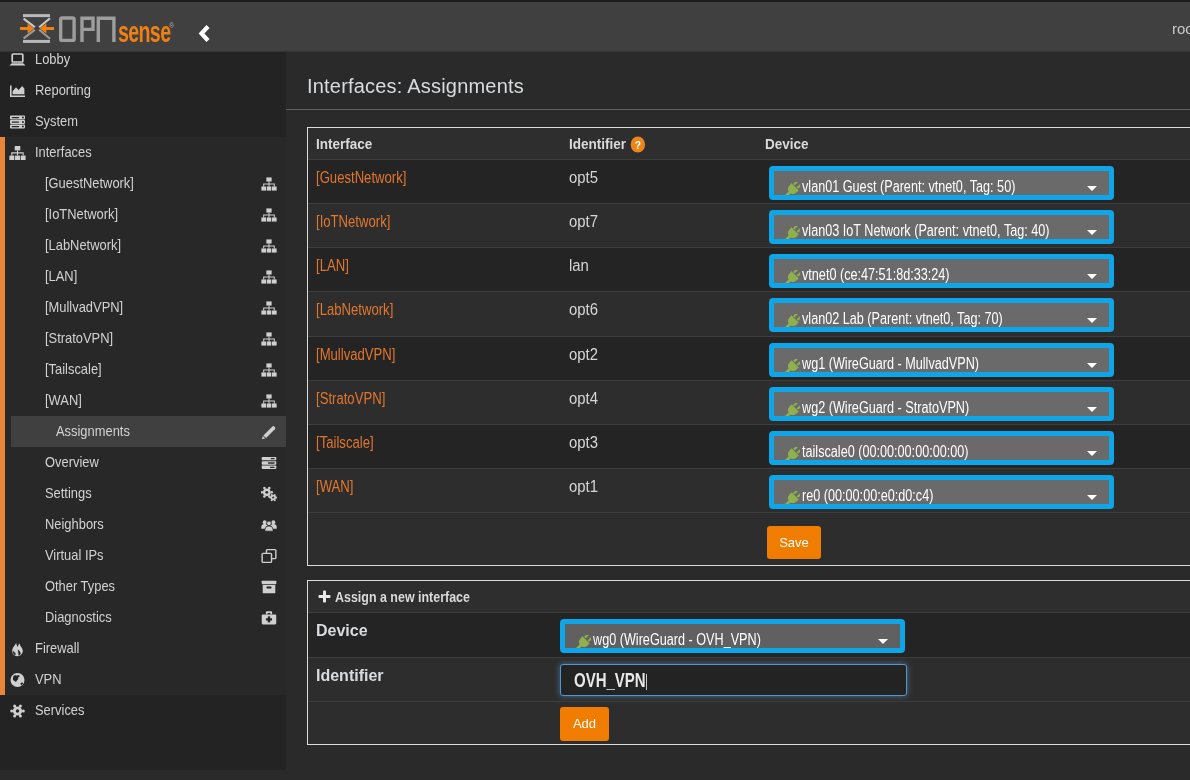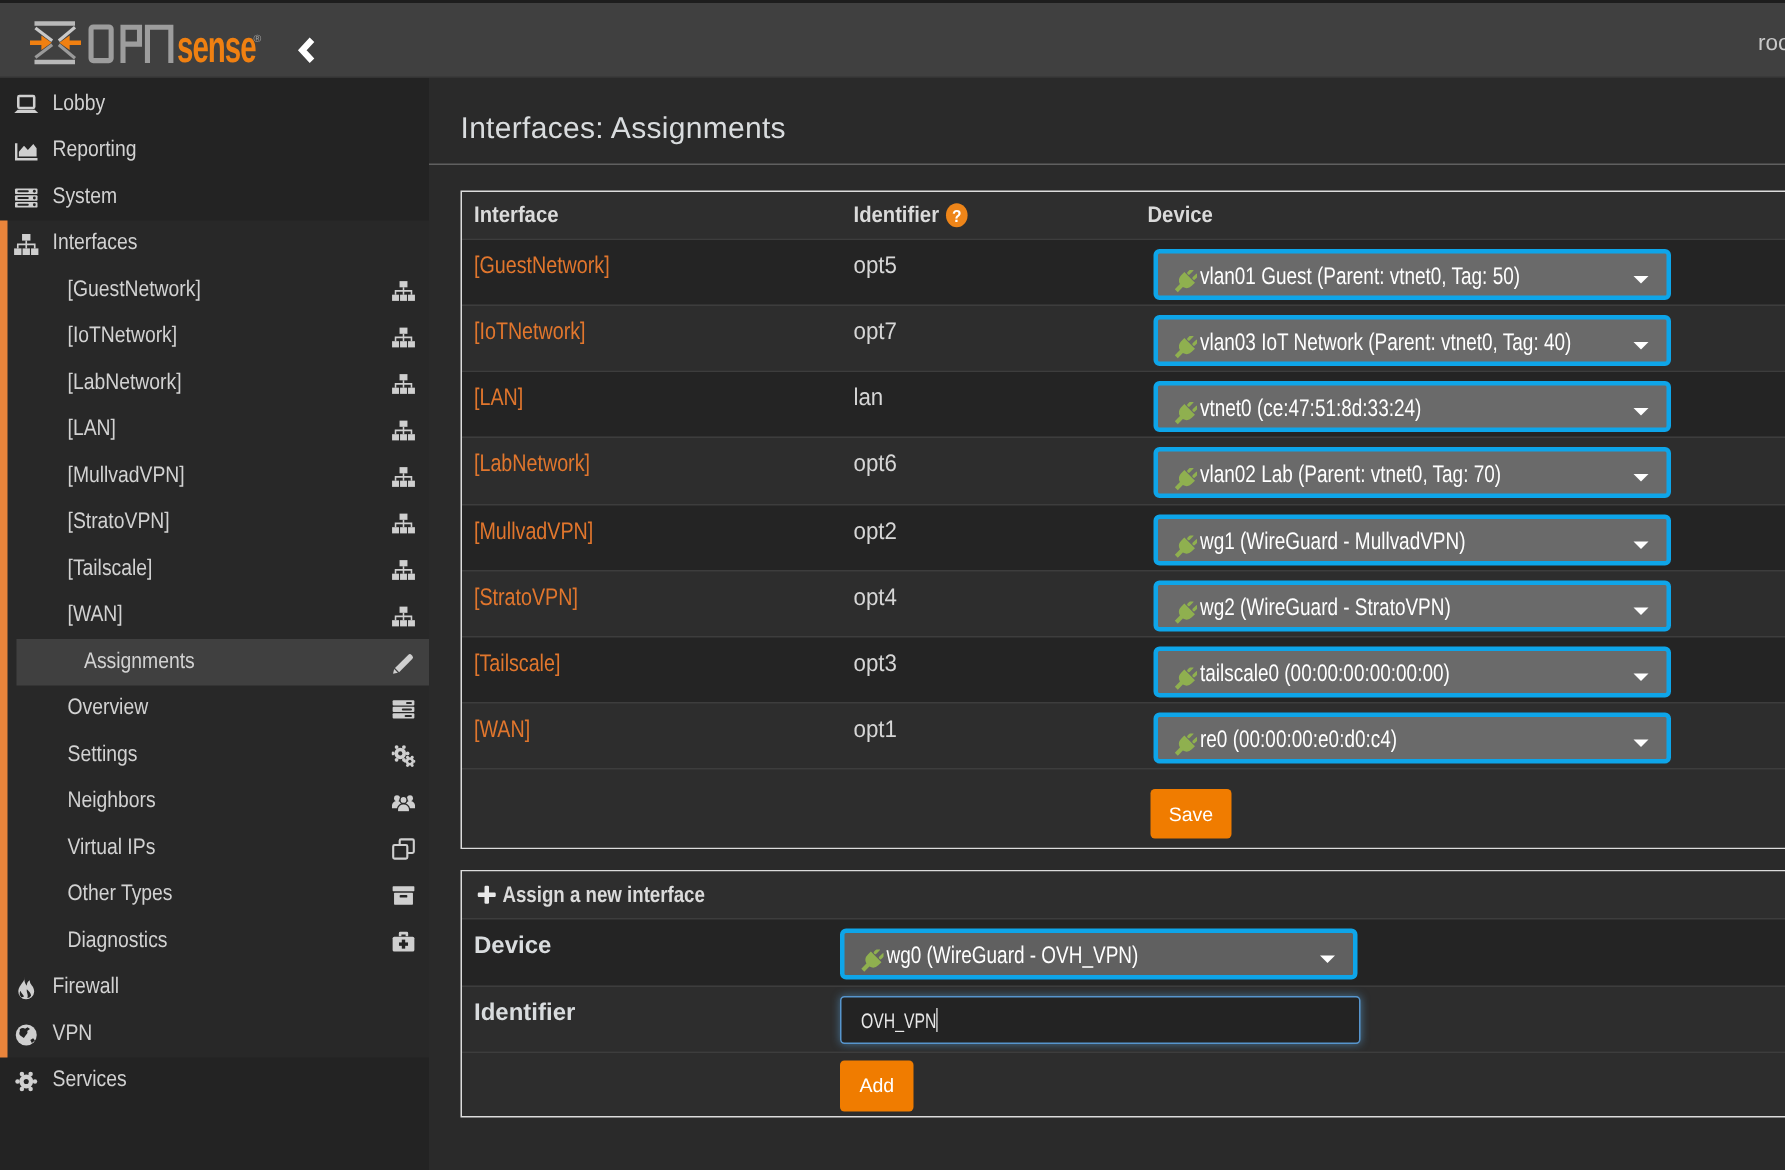--- a/index.html
+++ b/index.html
@@ -1,21 +1,21 @@
 <!DOCTYPE html>
 <html><head>
 <meta charset="utf-8">
 <style>
 * { margin:0; padding:0; box-sizing:border-box; }
 html,body { width:1190px; height:780px; overflow:hidden; background:#2a2a2a;
   font-family:"Liberation Sans",sans-serif; }
 #nav { position:absolute; top:0; left:0; width:1190px; height:52px; background:#404040; border-top:2px solid #1d1d1d; border-bottom:1px solid #343434; z-index:5;padding-left:16px; }
 #who { position:absolute; left:1172px; top:18px; font-size:15px; color:#c9c9c9; white-space:nowrap; }
 #chev { position:absolute; left:196px; top:21px; }
-#sidebar { position:absolute; top:52px; left:0; width:286px; height:728px; background:#232323; z-index:4; }
+#sidebar { position:absolute; top:42px; left:0; width:286px; height:728px; background:#232323; z-index:4; }
 #main { position:absolute; top:52px; left:286px; width:904px; height:728px; background:#2a2a2a; }
 
 
 .mi { height:31px; position:relative; color:#d2d2d2; font-size:15px; }
 .mi .ico { position:absolute; left:9px; top:8px; width:17px; height:16px; }
 .mi .txt { position:absolute; left:35px; top:6px; transform:scaleX(0.86); transform-origin:0 50%; white-space:nowrap; }
 .mi.sub .txt { left:45px; }
 .mi .rico { position:absolute; right:9px; top:8px; width:16px; height:16px; }
 #expzone { position:absolute; left:0; top:95px; width:286px; height:558px; background:#282828; }
 #orangebar { position:absolute; left:0; top:95px; width:5px; height:558px; background:#e9843b; z-index:3; }
@@ -33,21 +33,21 @@
 .thead { height:31px; background:#2e2e2e; }
 .thead .c { font-weight:bold; color:#dadada; font-size:15px; position:absolute; top:7px; transform:scaleX(0.9); transform-origin:0 50%; white-space:nowrap; }
 .dark { background:#242424; height:44px; }
 .lite { background:#2d2d2d; height:44px; }
 .c1 { left:8px; }
 .c2 { left:261px; }
 .c3 { left:457px; }
 .rlink { position:absolute; left:8px; top:9px; color:#e1762d; font-size:16px; transform:scaleX(0.82); transform-origin:0 50%; white-space:nowrap; }
 .rid { position:absolute; left:261px; top:9px; color:#d6d6d6; font-size:16px; transform:scaleX(0.93); transform-origin:0 50%; }
 .dd { position:absolute; left:461px; top:6px; width:345px; height:34px; background:#6a6a6a;
-  border:3px solid #0ea5e9; border-radius:4px; color:#fff; font-size:16px; line-height:32px;
+  border:5px solid #0ea5e9; border-radius:4px; color:#fff; font-size:16px; line-height:32px;
   padding-left:28px; white-space:nowrap; overflow:hidden; }
 .dd .ddt { display:inline-block; transform:scaleX(0.79); transform-origin:0 50%; }
 .dd .plug { position:absolute; left:10px; top:11px; overflow:visible; }
 .dd .caret { position:absolute; right:12px; top:15px; width:0; height:0;
   border-left:5px solid transparent; border-right:5px solid transparent; border-top:5px solid #fff; }
 .saverow { height:53px; background:#2d2d2d; position:relative; }
 .h45 { height:45px !important; }
 .obtn { position:absolute; background:#f07c00; color:#fff; font-size:13px; border-radius:3px;
   text-align:center; }
 #savebtn { left:459px; top:13px; width:54px; height:33px; line-height:33px; }
@@ -58,21 +58,21 @@
 #t2 .phead .plus { position:absolute; left:10px; top:8px; }
 #t2 .phead .ptxt { position:absolute; left:27px; top:7px; font-weight:bold; font-size:15px; color:#dadada; transform:scaleX(0.83); transform-origin:0 50%; white-space:nowrap; }
 .frow { position:relative; border-top:1px solid #3d3d3d; }
 .flabel { position:absolute; left:8px; top:9px; font-weight:bold; font-size:16px; color:#d9dcde; }
 #devrow { height:45px; background:#242424; }
 #descrow { height:44px; background:#2d2d2d; }
 #addrow { height:43px; background:#2d2d2d; }
 #dd2 { left:252px; top:6px; background:#606060; }
 #descinput { position:absolute; left:252px; top:6px; width:347px; height:32px; background:#232323;
   border:1px solid #5795cd; border-radius:3px; box-shadow:0 0 6px rgba(88,160,215,.6);
-  color:#e8e8e8; font-size:14px; line-height:30px; padding-left:13px; }
+  color:#e8e8e8; font-size:20px; line-height:30px; padding-left:13px;font-weight:bold; }
 #descinput .cur { display:inline-block; width:1px; height:16px; background:#fff; vertical-align:-3px; }
 #addbtn { left:252px; top:5px; width:49px; height:34px; line-height:34px; }
 </style>
 </head>
 <body>
 
 <svg width="0" height="0" style="position:absolute">
 <defs>
 <symbol id="s-laptop" viewBox="0 0 17 16">
   <rect x="3.2" y="2" width="10.6" height="8" rx="0.8" fill="none" stroke="#cfcfcf" stroke-width="1.7"></rect>

